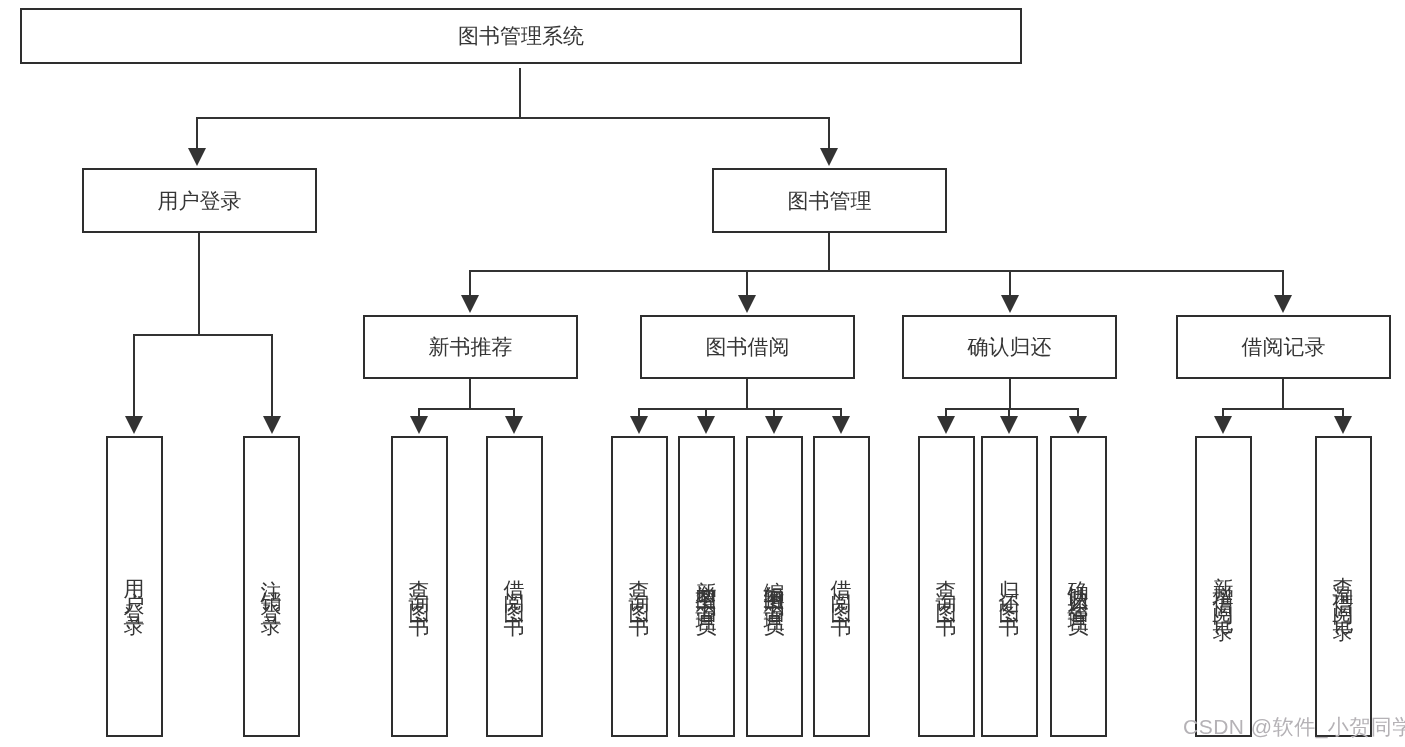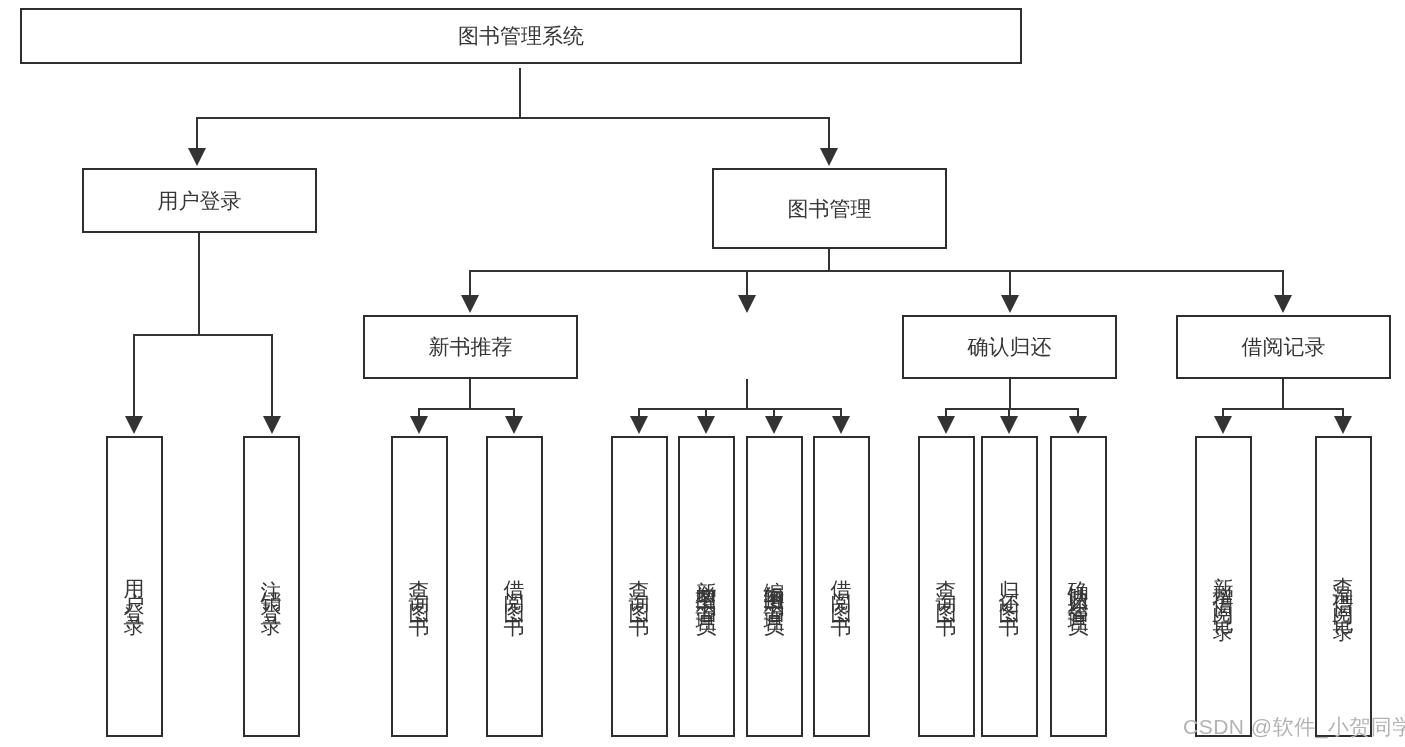--- a/index.html
+++ b/index.html
@@ -98,26 +98,29 @@
   <div class="arrow" style="left:1214px;top:416px"></div>
   <div class="arrow" style="left:1334px;top:416px"></div>
 
   <div class="box" style="left:20px;top:8px;width:1002px;height:56px">
     <span>图书管理系统</span>
   </div>
 
   <div class="box" style="left:82px;top:168px;width:235px;height:65px">
     <span>用户登录</span>
   </div>
-  <div class="box" style="left:712px;top:168px;width:235px;height:81px">
+  <div class="box" style="left:712px;top:168px;width:235px;height:65px">
     <span>图书管理</span>
   </div>
 
   <div class="box" style="left:363px;top:315px;width:215px;height:64px">
     <span>新书推荐</span>
+  </div>
+  <div class="box" style="left:640px;top:315px;width:215px;height:64px">
+    <span>图书借阅</span>
   </div>
   <div class="box" style="left:902px;top:315px;width:215px;height:64px">
     <span>确认归还</span>
   </div>
   <div class="box" style="left:1176px;top:315px;width:215px;height:64px">
     <span>借阅记录</span>
   </div>
 
   <div class="box leaf" style="left:106px">
     <span>用户登录</span>

